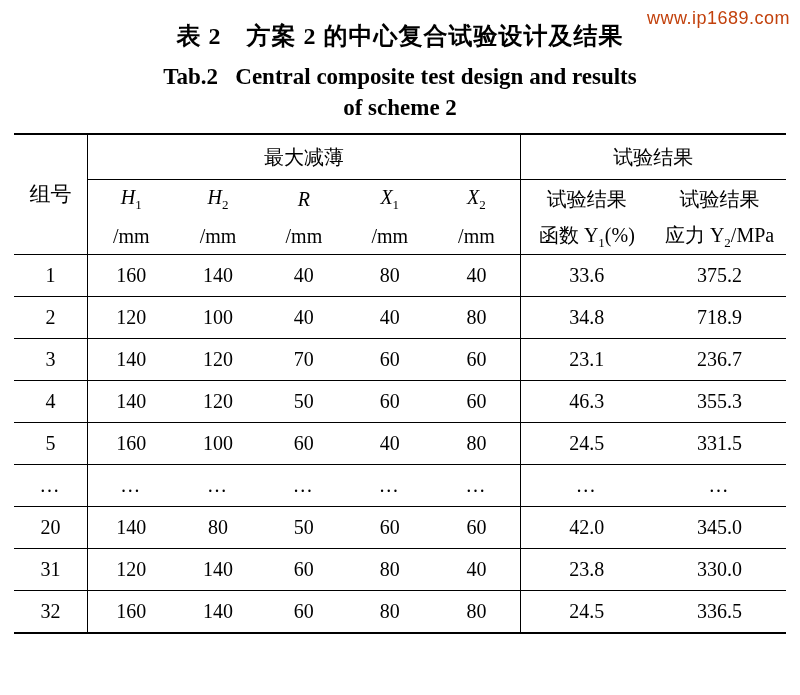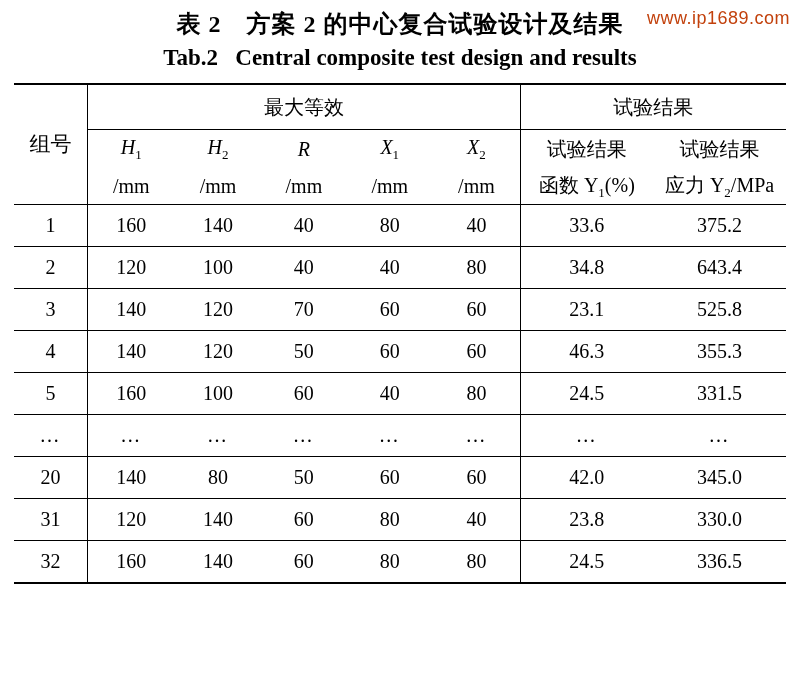--- a/index.html
+++ b/index.html
@@ -27,35 +27,35 @@
     top: 8px;
     right: 10px;
     font-family: "Liberation Sans", sans-serif;
     font-size: 18px;
     color: #c2410c;
     letter-spacing: 0.5px;
     user-select: none;
   }
   .titles {
     text-align: center;
-    padding-top: 8px;
+    padding-top: 20px;
   }
   .title-cn {
     font-family: "Liberation Serif", serif;
     font-weight: bold;
     font-size: 24px;
     letter-spacing: 1px;
     line-height: 1.35;
   }
   .title-en {
     font-family: "Liberation Serif", serif;
     font-weight: bold;
     font-size: 23px;
     line-height: 1.35;
-    margin-top: 2px;
+    margin-top: 9px;
   }
   .title-en-2 {
     font-family: "Liberation Serif", serif;
     font-weight: bold;
     font-size: 23px;
     line-height: 1.35;
   }
   table.data {
     border-collapse: collapse;
     width: 772px;
@@ -118,39 +118,40 @@
 </head>
 <body>
 
 <div class="page">
 
   <div class="watermark">www.ip1689.com</div>
 
   <div class="titles">
     <div class="title-cn">表 2 方案 2 的中心复合试验设计及结果</div>
     <div class="title-en">Tab.2  Central composite test design and results</div>
+    <div class="title-en-2">of scheme 2</div>
   </div>
 
   <table class="data">
     <colgroup>
       <col class="colnum">
       <col class="col-f">
       <col class="col-f">
       <col class="col-r">
       <col class="col-f">
       <col class="col-f">
       <col class="col-res">
       <col class="col-res">
     </colgroup>
     <thead>
       <tr>
         <td class="rule-top grp-head nb-bottom vline-right" rowspan="3">
           <span class="grpno-cell">组号</span>
         </td>
-        <td class="rule-top grp-head vline-right" colspan="5">最大等效</td>
+        <td class="rule-top grp-head vline-right" colspan="5">最大减薄</td>
         <td class="rule-top grp-head" colspan="2">试验结果</td>
       </tr>
       <tr>
         <td class="sub-head nb-bottom">
           <span class="ital">H</span><span class="sub">1</span>
         </td>
         <td class="sub-head nb-bottom">
           <span class="ital">H</span><span class="sub">2</span>
         </td>
         <td class="sub-head nb-bottom">
@@ -191,31 +192,31 @@
         <td>375.2</td>
       </tr>
       <tr class="body-row">
         <td class="vline-right">2</td>
         <td>120</td>
         <td>100</td>
         <td>40</td>
         <td>40</td>
         <td class="vline-right">80</td>
         <td>34.8</td>
-        <td>643.4</td>
+        <td>718.9</td>
       </tr>
       <tr class="body-row">
         <td class="vline-right">3</td>
         <td>140</td>
         <td>120</td>
         <td>70</td>
         <td>60</td>
         <td class="vline-right">60</td>
         <td>23.1</td>
-        <td>525.8</td>
+        <td>236.7</td>
       </tr>
       <tr class="body-row">
         <td class="vline-right">4</td>
         <td>140</td>
         <td>120</td>
         <td>50</td>
         <td>60</td>
         <td class="vline-right">60</td>
         <td>46.3</td>
         <td>355.3</td>

